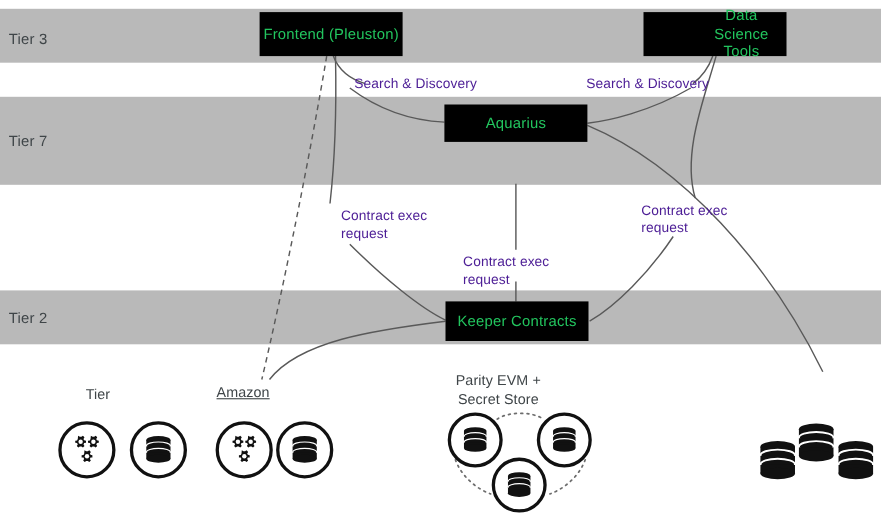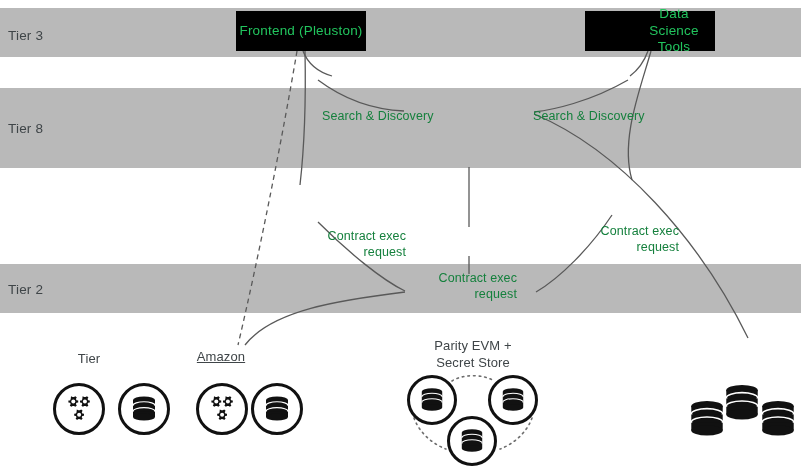--- a/index.html
+++ b/index.html
@@ -47,25 +47,24 @@
     text-align: center;
     font-size: 13.5px;
     line-height: 1.25;
     letter-spacing: 0.2px;
     box-sizing: border-box;
   }
   .edge-label {
     position: absolute;
     font-size: 12.5px;
     line-height: 1.3;
-    color: #15803d;
-    text-align: right;
+    color: #4c1d95;
+    text-align: left;
     white-space: pre-line;
     letter-spacing: 0.1px;
-    margin-top: 40px;
   }
   .group-label {
     position: absolute;
     font-size: 13px;
     line-height: 1.3;
     color: #3f4548;
     text-align: center;
     white-space: pre-line;
     letter-spacing: 0.1px;
   }
@@ -89,21 +88,21 @@
 </head>
 <body>
 
 <div id="diagram-root">
 
   <div class="tier-band" style="top:8px;height:49px;"></div>
   <div class="tier-band" style="top:88px;height:80px;"></div>
   <div class="tier-band" style="top:264px;height:49px;"></div>
 
   <div class="tier-label" style="top:28px;">Tier 3</div>
-  <div class="tier-label" style="top:121px;">Tier 8</div>
+  <div class="tier-label" style="top:121px;">Tier 7</div>
   <div class="tier-label" style="top:282px;">Tier 2</div>
 
   <svg id="edge-layer" viewBox="0 0 801 475" xmlns="http://www.w3.org/2000/svg">
     <g fill="none" stroke="#595959" stroke-width="1.3">
 
       <path d="M 303,51 C 308,64 318,72 332,76"></path>
       <path d="M 318,80 C 350,104 382,110 404,111"></path>
 
       <path d="M 648,51 C 644,62 638,70 630,76"></path>
       <path d="M 628,80 C 590,102 552,110 534,112"></path>
@@ -134,35 +133,41 @@
   <div class="node-box" style="left:236px;top:11px;width:130px;height:40px;">
     <span>Frontend
 (Pleuston)</span>
   </div>
 
   <div class="node-box" style="left:585px;top:11px;width:130px;height:40px;padding-left:48px;">
     <span>Data Science
 Tools</span>
   </div>
 
-
-
+  <div class="node-box" style="left:404px;top:95px;width:130px;height:34px;">
+    <span>Aquarius</span>
+  </div>
+
+
+  <div class="node-box" style="left:405px;top:274px;width:130px;height:36px;">
+    <span>Keeper Contracts</span>
+  </div>
 
   <div class="edge-label" style="left:322px;top:68px;">Search &amp; Discovery</div>
   <div class="edge-label" style="left:533px;top:68px;">Search &amp; Discovery</div>
   <div class="edge-label" style="left:310px;top:188px;width:96px;">Contract exec
 request</div>
   <div class="edge-label" style="left:421px;top:230px;width:96px;">Contract exec
 request</div>
   <div class="edge-label" style="left:583px;top:183px;width:96px;">Contract exec
 request</div>
 
   <div class="group-label" style="left:49px;top:351px;width:80px;">Tier</div>
   <div class="group-label" style="left:181px;top:349px;width:80px;text-decoration:underline;">Amazon</div>
-  <div class="group-label" style="left:411px;top:338px;width:124px;">Parity EVM +
+  <div class="group-label" style="left:391px;top:338px;width:124px;">Parity EVM +
 Secret Store</div>
 
   <div class="icon-circle" style="left:53px;top:383px;width:52px;height:52px;">
     <svg width="32" height="30" viewBox="0 0 32 30">
       <g fill="#111">
         <path d="M8 2.2 L9.6 3.1 a5.2 5.2 0 0 1 1.4 0 L12.4 2.2 13.8 3.6 12.9 5 a5.2 5.2 0 0 1 .6 1.2 L15.2 6.6 15.2 8.6 13.5 8.8 a5.2 5.2 0 0 1-.6 1.2 L13.8 11.4 12.4 12.8 11 11.9 a5.2 5.2 0 0 1-1.4 0 L8.2 12.8 6.8 11.4 7.7 10 a5.2 5.2 0 0 1-.6-1.2 L5.4 8.6 5.4 6.6 7.1 6.4 a5.2 5.2 0 0 1 .6-1.2 Z"></path>
         <circle cx="10.3" cy="7.6" r="2" fill="#fff"></circle>
         <path d="M19.6 2.2 L21.2 3.1 a5.2 5.2 0 0 1 1.4 0 L24 2.2 25.4 3.6 24.5 5 a5.2 5.2 0 0 1 .6 1.2 L26.8 6.6 26.8 8.6 25.1 8.8 a5.2 5.2 0 0 1-.6 1.2 L25.4 11.4 24 12.8 22.6 11.9 a5.2 5.2 0 0 1-1.4 0 L19.8 12.8 18.4 11.4 19.3 10 a5.2 5.2 0 0 1-.6-1.2 L17 8.6 17 6.6 18.7 6.4 a5.2 5.2 0 0 1 .6-1.2 Z"></path>
         <circle cx="21.9" cy="7.6" r="2" fill="#fff"></circle>
         <path d="M13.8 15.4 L15.4 16.3 a5.2 5.2 0 0 1 1.4 0 L18.2 15.4 19.6 16.8 18.7 18.2 a5.2 5.2 0 0 1 .6 1.2 L21 19.8 21 21.8 19.3 22 a5.2 5.2 0 0 1-.6 1.2 L19.6 24.6 18.2 26 16.8 25.1 a5.2 5.2 0 0 1-1.4 0 L14 26 12.6 24.6 13.5 23.2 a5.2 5.2 0 0 1-.6-1.2 L11.2 21.8 11.2 19.8 12.9 19.6 a5.2 5.2 0 0 1 .6-1.2 Z"></path>

